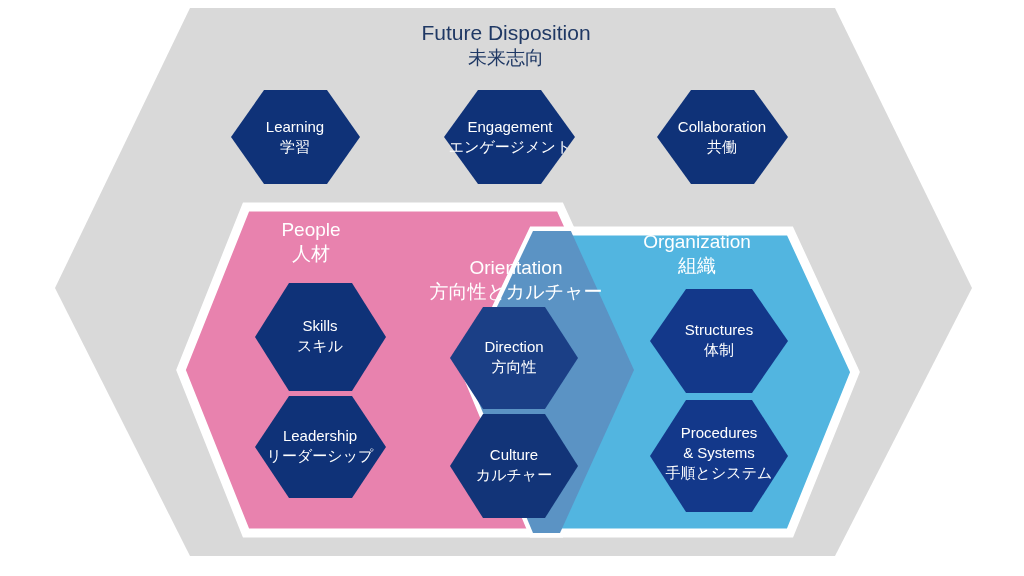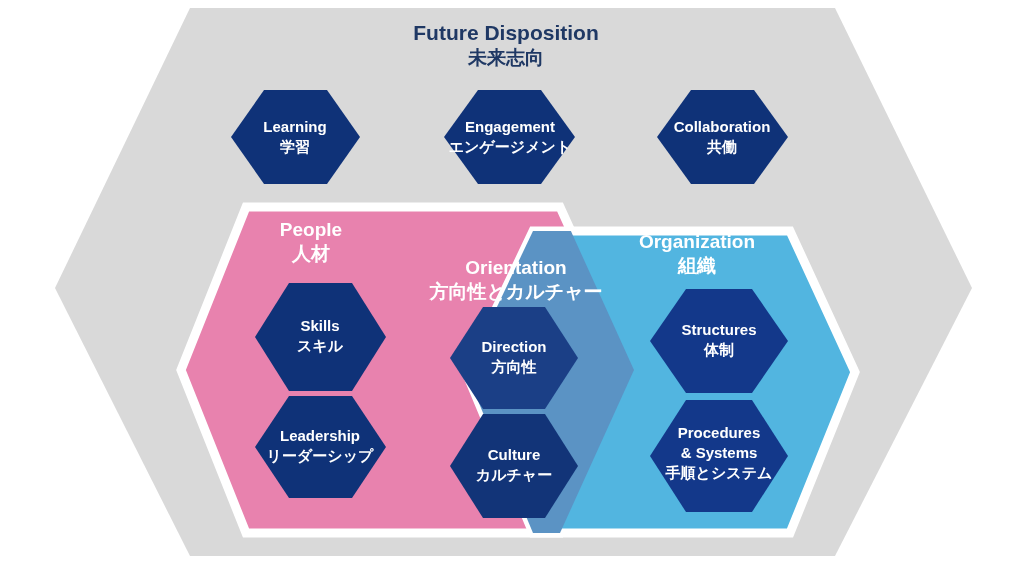--- a/index.html
+++ b/index.html
@@ -3,21 +3,21 @@
 <meta charset="utf-8">
 <title>Future Disposition Diagram</title>
 <style>
   html,body{margin:0;padding:0;}
   body{
     width:1024px;height:576px;
     background:#ffffff;
     font-family:"Liberation Sans","DejaVu Sans",sans-serif;
     overflow:hidden;
   }
-  #stage{position:relative;width:825px;height:576px;font-weight:bold;}
+  #stage{position:relative;width:825px;height:576px;}
   svg#diagram{display:block;width:1024px;height:576px;}
 
   .hexLabel{
     fill:#ffffff;
     font-family:"Liberation Sans","DejaVu Sans",sans-serif;
     text-anchor:middle;
     dominant-baseline:middle;
   }
   .titleText{
     fill:#1f3864;

